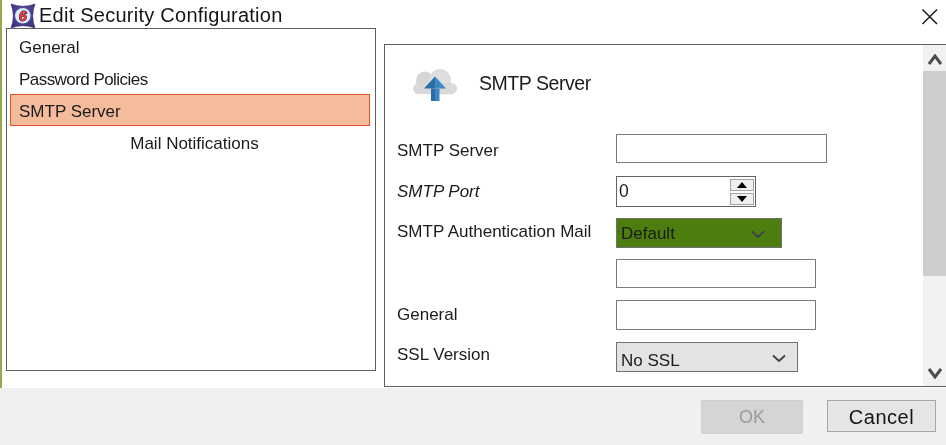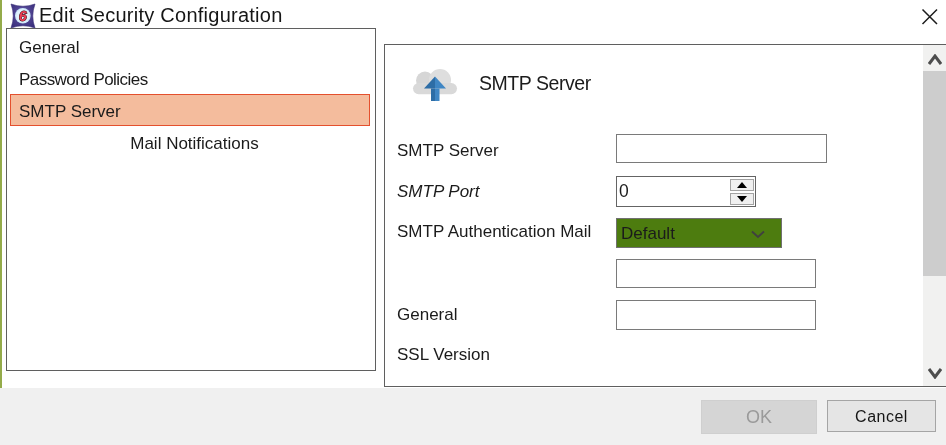--- a/index.html
+++ b/index.html
@@ -85,29 +85,35 @@
     <div class="abs" style="left:4px;top:0;font-size:17px;color:#1b1b1b;line-height:29px;">Default</div>
     <svg class="abs" style="left:134px;top:11px;" width="14" height="9" viewBox="0 0 14 9">
       <path d="M1,1.5 L7,7 L13,1.5" stroke="#404040" stroke-width="1.8" fill="none"></path>
     </svg>
   </div>
 
   <div class="abs" style="left:616px;top:259px;width:200px;height:29px;border:1px solid #7a7a7a;background:#fff;"></div>
 
   <div class="abs" style="left:616px;top:300px;width:200px;height:30px;border:1px solid #7a7a7a;background:#fff;"></div>
 
+  <div class="abs" style="left:616px;top:342px;width:182px;height:30px;border:1px solid #707070;background:#e3e3e1;">
+    <div class="abs" style="left:4px;top:3px;font-size:17px;color:#1b1b1b;line-height:29px;">No SSL</div>
+    <svg class="abs" style="left:155px;top:11px;" width="14" height="9" viewBox="0 0 14 9">
+      <path d="M1,1.5 L7,7 L13,1.5" stroke="#404040" stroke-width="1.8" fill="none"></path>
+    </svg>
+  </div>
 
   <div class="abs" style="left:923px;top:45px;width:23px;height:341px;background:#f1f1f0;">
     <svg class="abs" style="left:5px;top:9px;" width="14" height="12" viewBox="0 0 14 12">
       <path d="M1,10 L7,2 L13,10" stroke="#4d4d4d" stroke-width="3" fill="none"></path>
     </svg>
     <div class="abs" style="left:0;top:26px;width:23px;height:205px;background:#cdcdcd;"></div>
     <svg class="abs" style="left:5px;top:322px;" width="14" height="12" viewBox="0 0 14 12">
       <path d="M1,2 L7,10 L13,2" stroke="#4d4d4d" stroke-width="3" fill="none"></path>
     </svg>
   </div>
 
-  <div class="abs" style="left:701px;top:400px;width:116px;height:34px;background:#d5d5d5;border:1px solid #cfcfcf;
+  <div class="abs" style="left:701px;top:400px;width:102px;height:34px;background:#d5d5d5;border:1px solid #cfcfcf;
        font-size:18px;color:#9a9a9a;text-align:center;line-height:32px;">OK</div>
   <div class="abs" style="left:827px;top:400px;width:109px;height:32px;background:#e5e5e5;border:1px solid #a5a5a5;
-       font-size:16px;color:#161616;text-align:center;line-height:32px;letter-spacing:0.5px;">Cancel</div>
+       font-size:20px;color:#161616;text-align:center;line-height:32px;letter-spacing:0.5px;">Cancel</div>
 
 </div>
 
 </body></html>

